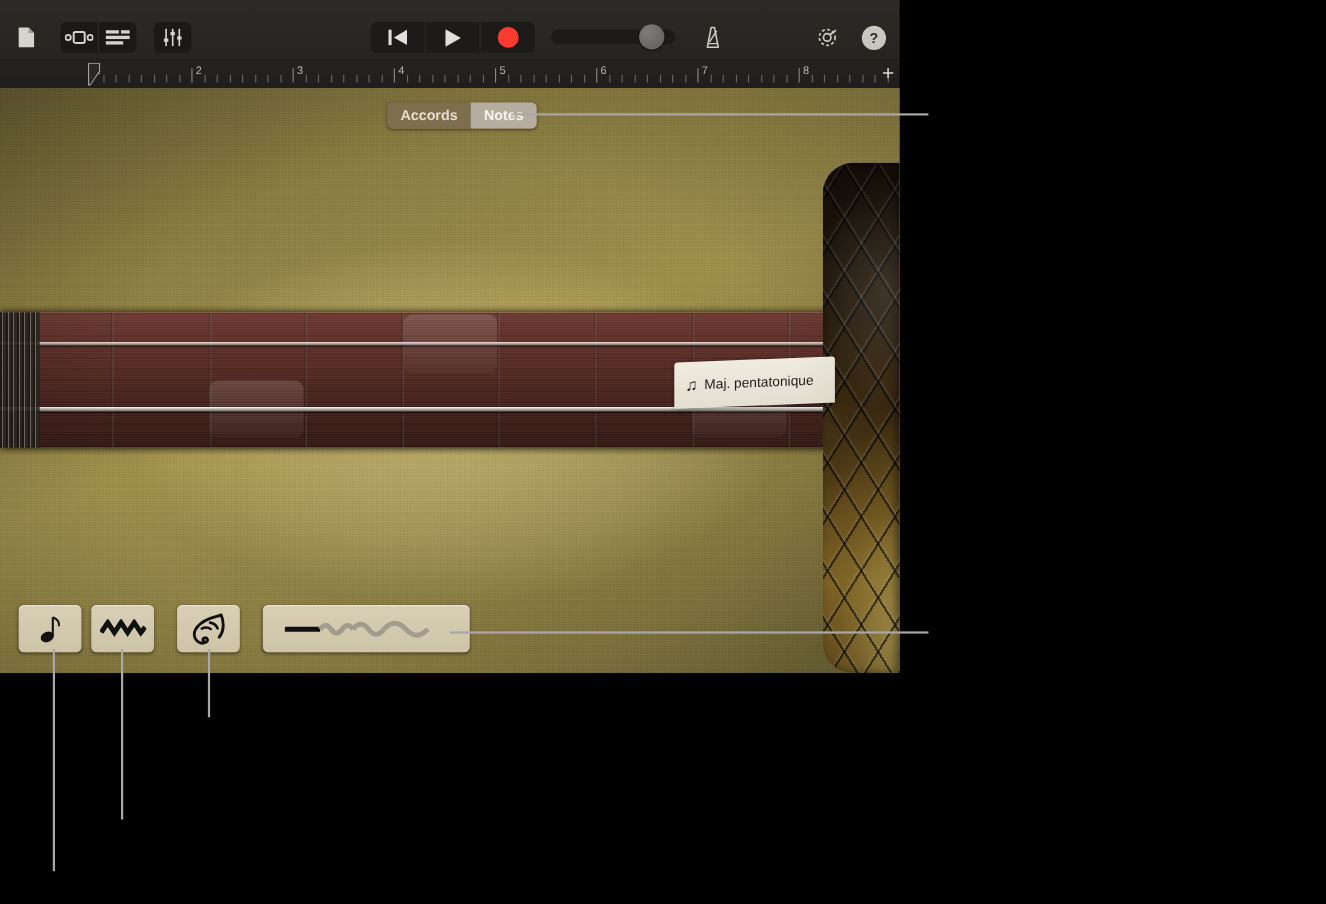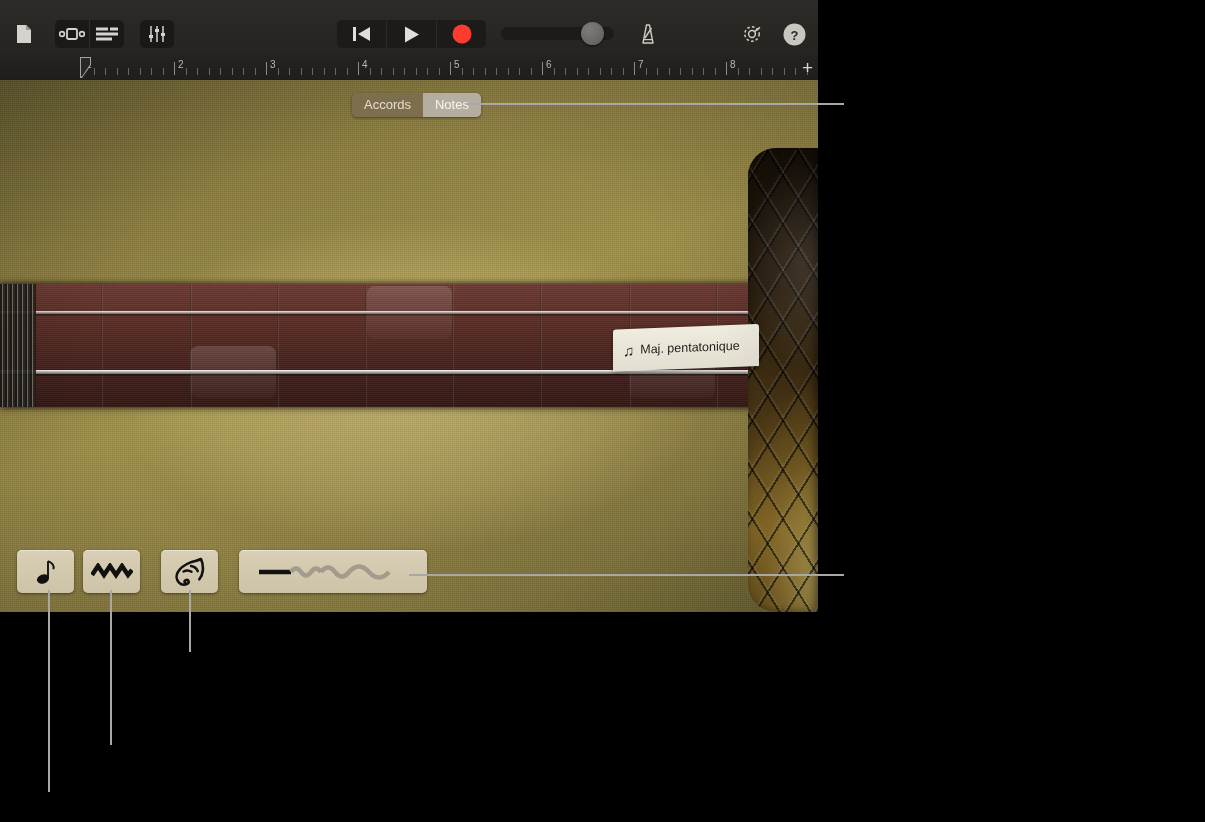--- a/index.html
+++ b/index.html
@@ -47,21 +47,21 @@
   
   .linen{position:absolute;inset:0;opacity:.38;pointer-events:none;
     background-image:
       repeating-linear-gradient(0deg,rgba(0,0,0,.13) 0px,rgba(0,0,0,.13) 1px,rgba(255,255,255,.05) 1px,rgba(255,255,255,.05) 2px),
       repeating-linear-gradient(90deg,rgba(0,0,0,.10) 0px,rgba(0,0,0,.10) 1px,rgba(255,255,255,.05) 1px,rgba(255,255,255,.05) 2px);}
   .vign{position:absolute;inset:0;pointer-events:none;
     background:radial-gradient(ellipse 700px 520px at 410px 300px, rgba(0,0,0,0) 45%, rgba(0,0,0,.30) 100%);}
 
   
   .tabs{position:absolute;left:352px;top:13px;height:24px;display:flex;border-radius:5px;overflow:hidden;
-    box-shadow:0 1px 3px rgba(0,0,0,.45);}
+    box-shadow:0 1px 3px rgba(0,0,0,.45);font-weight:bold;}
   .tab{padding:0 12px;height:24px;line-height:24px;font-size:13px;cursor:pointer;color:#efece6;}
   .tab.inactive{background:#7d6e4e;color:#e4ded0;}
   .tab.active{background:#b5ada0;color:#f6f4ef;}
 
   
   .chip{position:absolute;left:613px;top:244px;width:136px;height:42px;
     background:linear-gradient(#efece0,#e2ded0);border-radius:3px 3px 0 0;
     box-shadow:0 1px 4px rgba(0,0,0,.4);cursor:pointer;
     transform:skewY(-2.2deg);transform-origin:right bottom;
     display:flex;align-items:center;padding-left:10px;}

